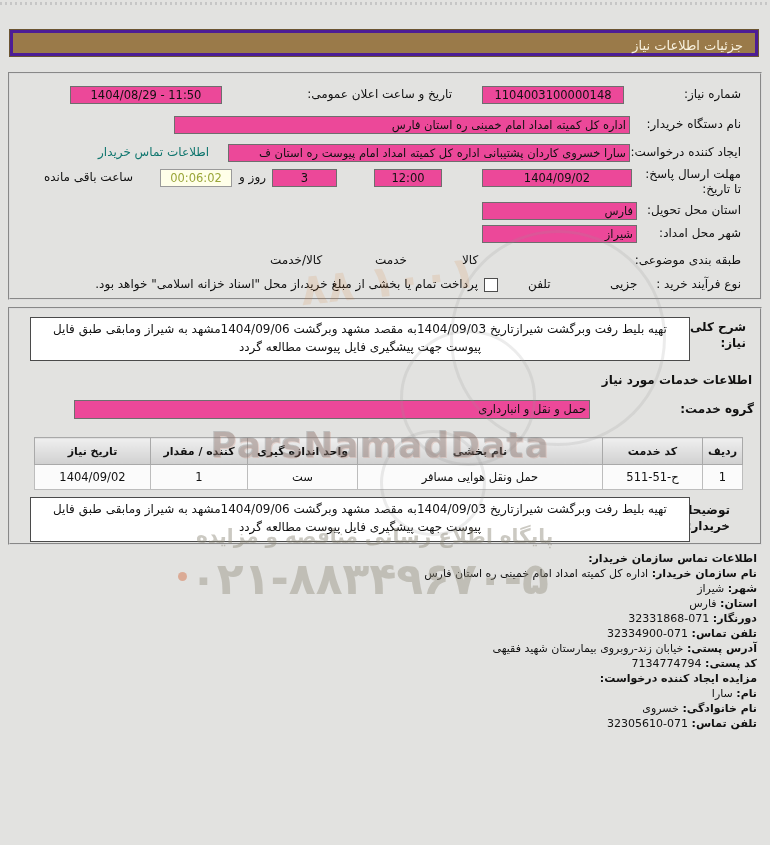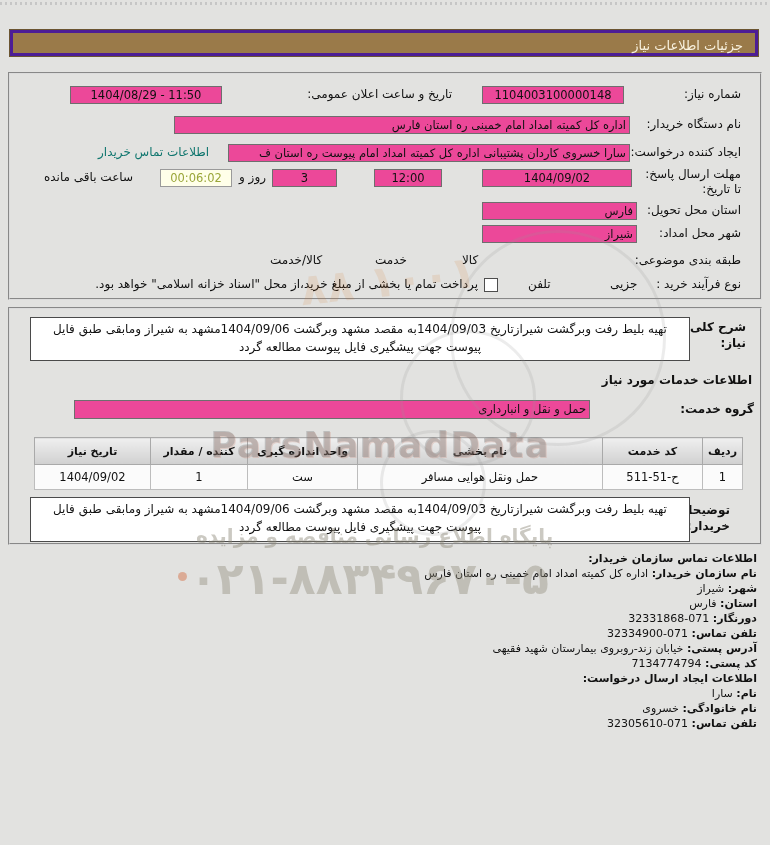--- a/index.html
+++ b/index.html
@@ -170,21 +170,21 @@
 
   <div class="abs contact-block content">
     <div><span class="bold">اطلاعات تماس سازمان خریدار:</span></div>
     <div><span class="bold">نام سازمان خریدار:</span> <span>اداره کل کمیته امداد امام خمینی ره استان فارس</span></div>
     <div><span class="bold">شهر:</span> <span>شیراز</span></div>
     <div><span class="bold">استان:</span> <span>فارس</span></div>
     <div><span class="bold">دورنگار:</span> <span dir="ltr">32331868-071</span></div>
     <div><span class="bold">تلفن تماس:</span> <span dir="ltr">32334900-071</span></div>
     <div><span class="bold">آدرس پستی:</span> <span>خیابان زند-روبروی بیمارستان شهید فقیهی</span></div>
     <div><span class="bold">کد پستی:</span> <span dir="ltr">7134774794</span></div>
-    <div><span class="bold">اطلاعات ایجاد ارسال درخواست:</span></div>
+    <div><span class="bold">مزایده ایجاد کننده درخواست:</span></div>
     <div><span class="bold">نام:</span> <span>سارا</span></div>
     <div><span class="bold">نام خانوادگی:</span> <span>خسروی</span></div>
     <div><span class="bold">تلفن تماس:</span> <span dir="ltr">32305610-071</span></div>
   </div>
 
   <div class="abs wm wm-circle" style="left:450px;top:230px;width:210px;height:210px;"></div>
   <div class="abs wm wm-circle" style="left:400px;top:330px;width:130px;height:130px;"></div>
   <div class="abs wm wm-circle" style="left:380px;top:430px;width:100px;height:100px;"></div>
   <div class="abs wm wm-digits" style="left:300px;top:255px;" dir="ltr">۸۸ ۱۰۰۱</div>
   <div class="abs wm wm-brand" style="left:210px;top:424px;" dir="ltr">ParsNamadData</div>

